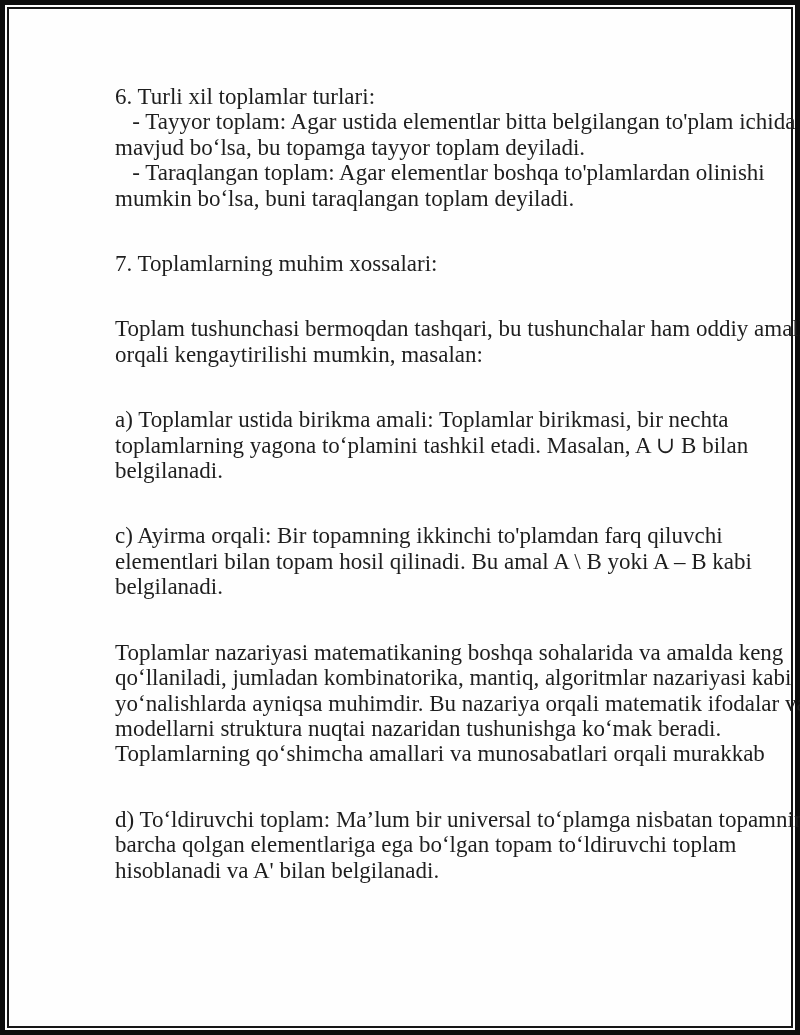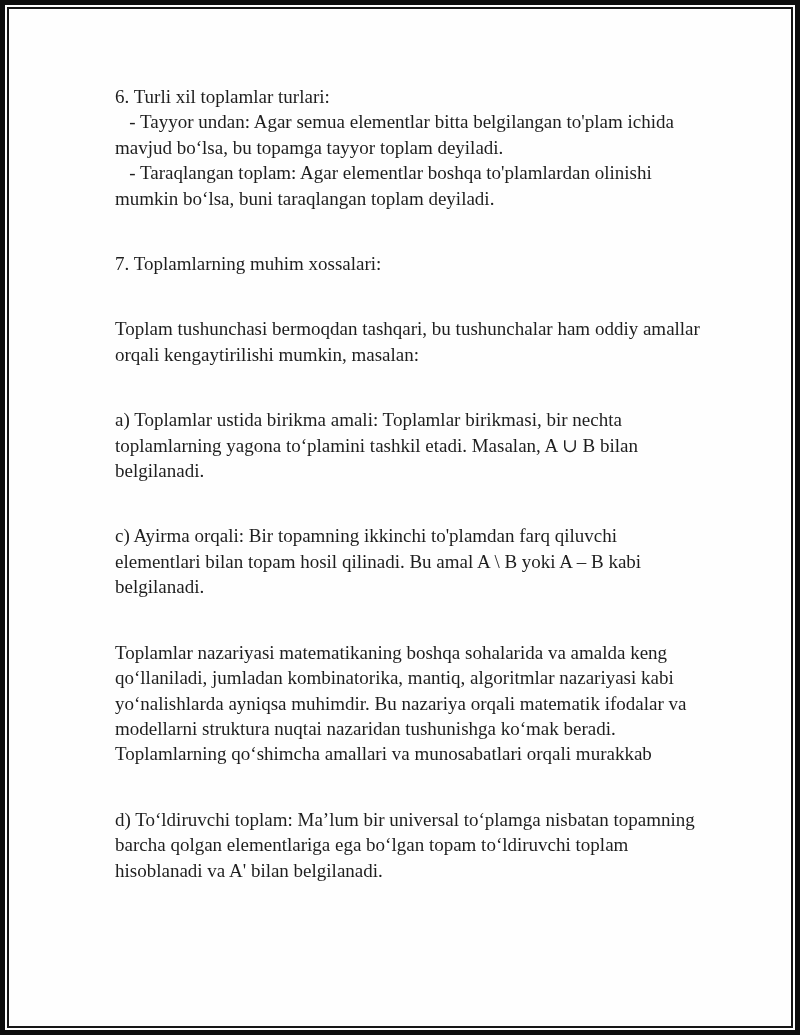--- a/index.html
+++ b/index.html
@@ -26,42 +26,42 @@
     border: 2px solid #161616;
     pointer-events: none;
   }
   .content {
     position: absolute;
     left: 115px;
     top: 84px;
     width: 610px;
     color: #1e1e1e;
     font-family: "Liberation Serif", "DejaVu Serif", serif;
-    font-size: 19px;
+    font-size: 23px;
     line-height: 25.4px;
     font-weight: 400;
   }
   .content p {
     margin: 0;
     white-space: pre; 
   }
   .content p.gap {
     margin-top: 40px;
   }
 </style>
 </head>
 <body>
 
 <div class="page">
   <div class="frame-outer"></div>
   <div class="frame-inner"></div>
 
   <div class="content">
     <p>6. Turli xil toplamlar turlari:</p>
-    <p>   - Tayyor undan: Agar semua elementlar bitta belgilangan to'plam ichida
+    <p>   - Tayyor toplam: Agar ustida elementlar bitta belgilangan to'plam ichida
 mavjud bo‘lsa, bu topamga tayyor toplam deyiladi.</p>
     <p>   - Taraqlangan toplam: Agar elementlar boshqa to'plamlardan olinishi
 mumkin bo‘lsa, buni taraqlangan toplam deyiladi.</p>
     <p class="gap">7. Toplamlarning muhim xossalari:</p>
     <p class="gap">Toplam tushunchasi bermoqdan tashqari, bu tushunchalar ham oddiy amallar
 orqali kengaytirilishi mumkin, masalan:</p>
     <p class="gap">a) Toplamlar ustida birikma amali: Toplamlar birikmasi, bir nechta
 toplamlarning yagona to‘plamini tashkil etadi. Masalan, A ∪ B bilan
 belgilanadi.</p>
     <p class="gap">c) Ayirma orqali: Bir topamning ikkinchi to'plamdan farq qiluvchi

